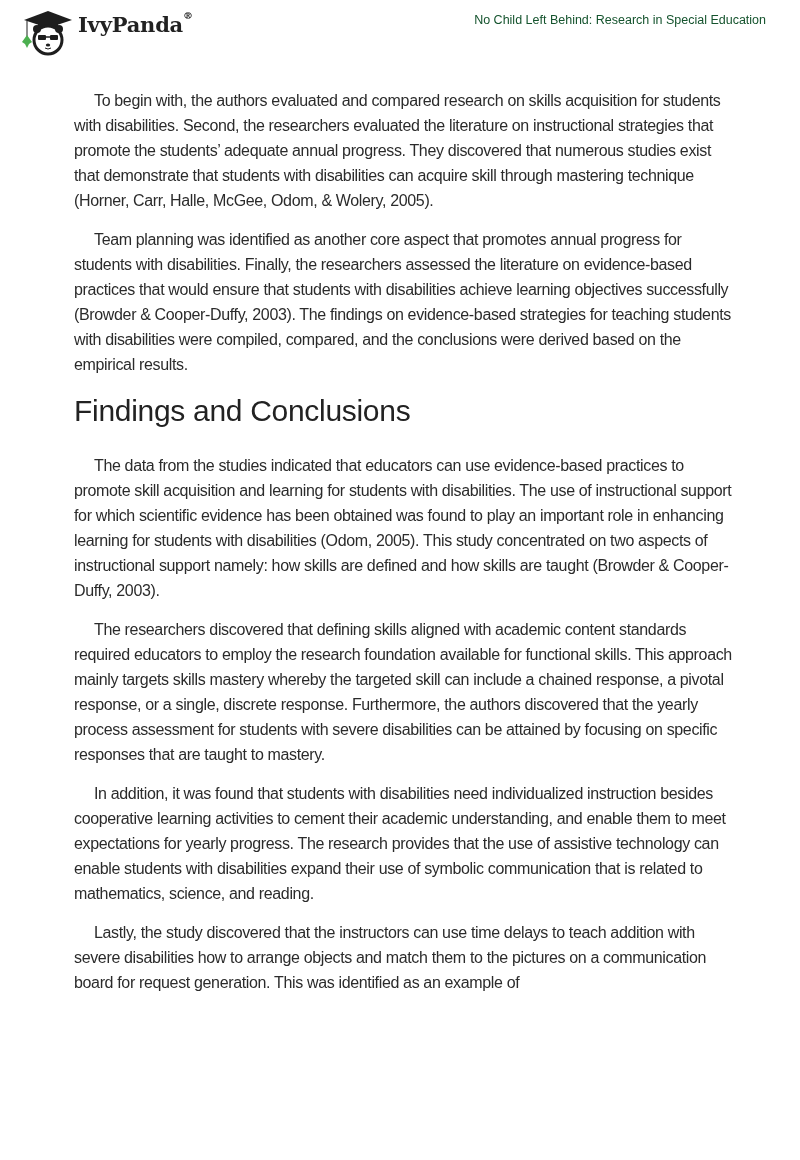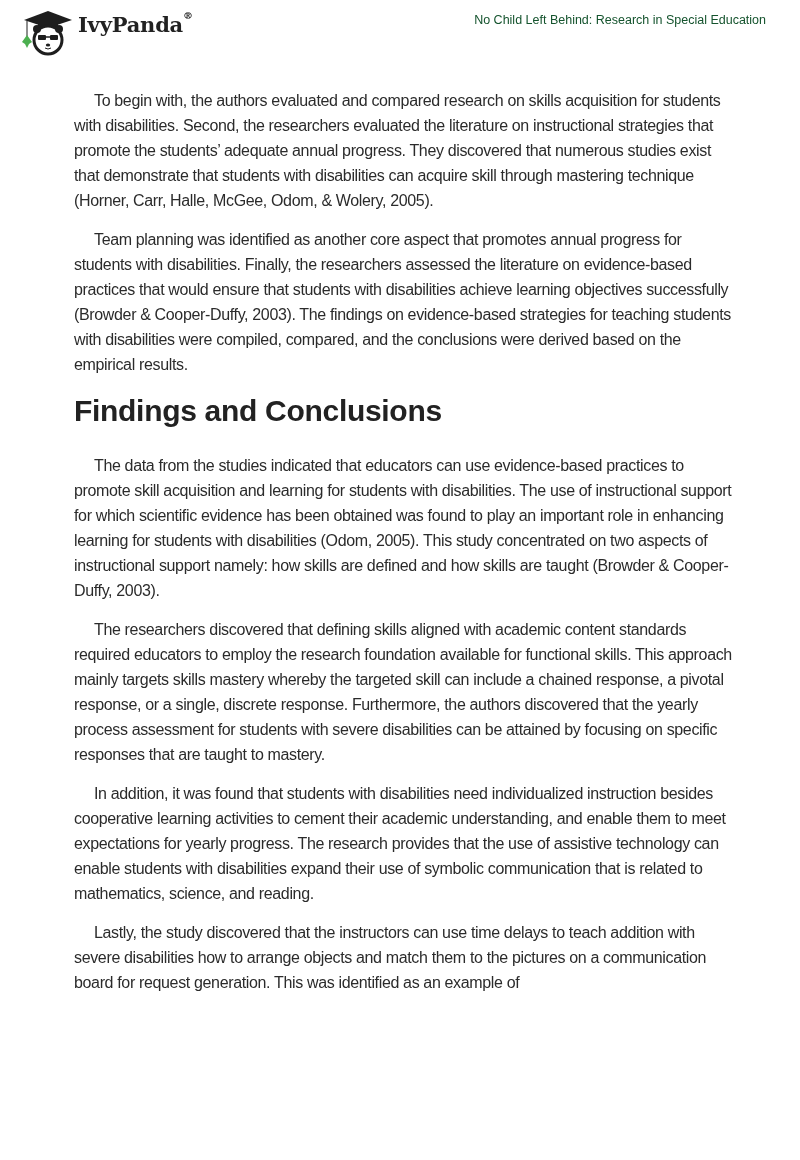--- a/index.html
+++ b/index.html
@@ -19,21 +19,21 @@
       position: absolute; right: 34px; top: 13px;
       font-size: 12.5px; color: #14532d;
     }
     .content { position: absolute; left: 74px; top: 88px; width: 660px; }
     p {
       margin: 0 0 14px 0; font-size: 16px; line-height: 25px; color: #2b2b2b;
       text-indent: 20px;
       letter-spacing: -0.35px;
     }
     h2 {
-      margin: 10px 0 22px 0; font-size: 30px; font-weight: bold; color: #222;
+      margin: 10px 0 22px 0; font-size: 30px; font-weight: normal; color: #222;
       letter-spacing: -0.3px; line-height: 40px;
     }
     .footer-url {
       position: absolute; right: 34px; top: 1131px;
       font-size: 12.5px; color: #a8a8a8; margin-top: 48px;
     }
   </style>
 </head>
 <body>
 

